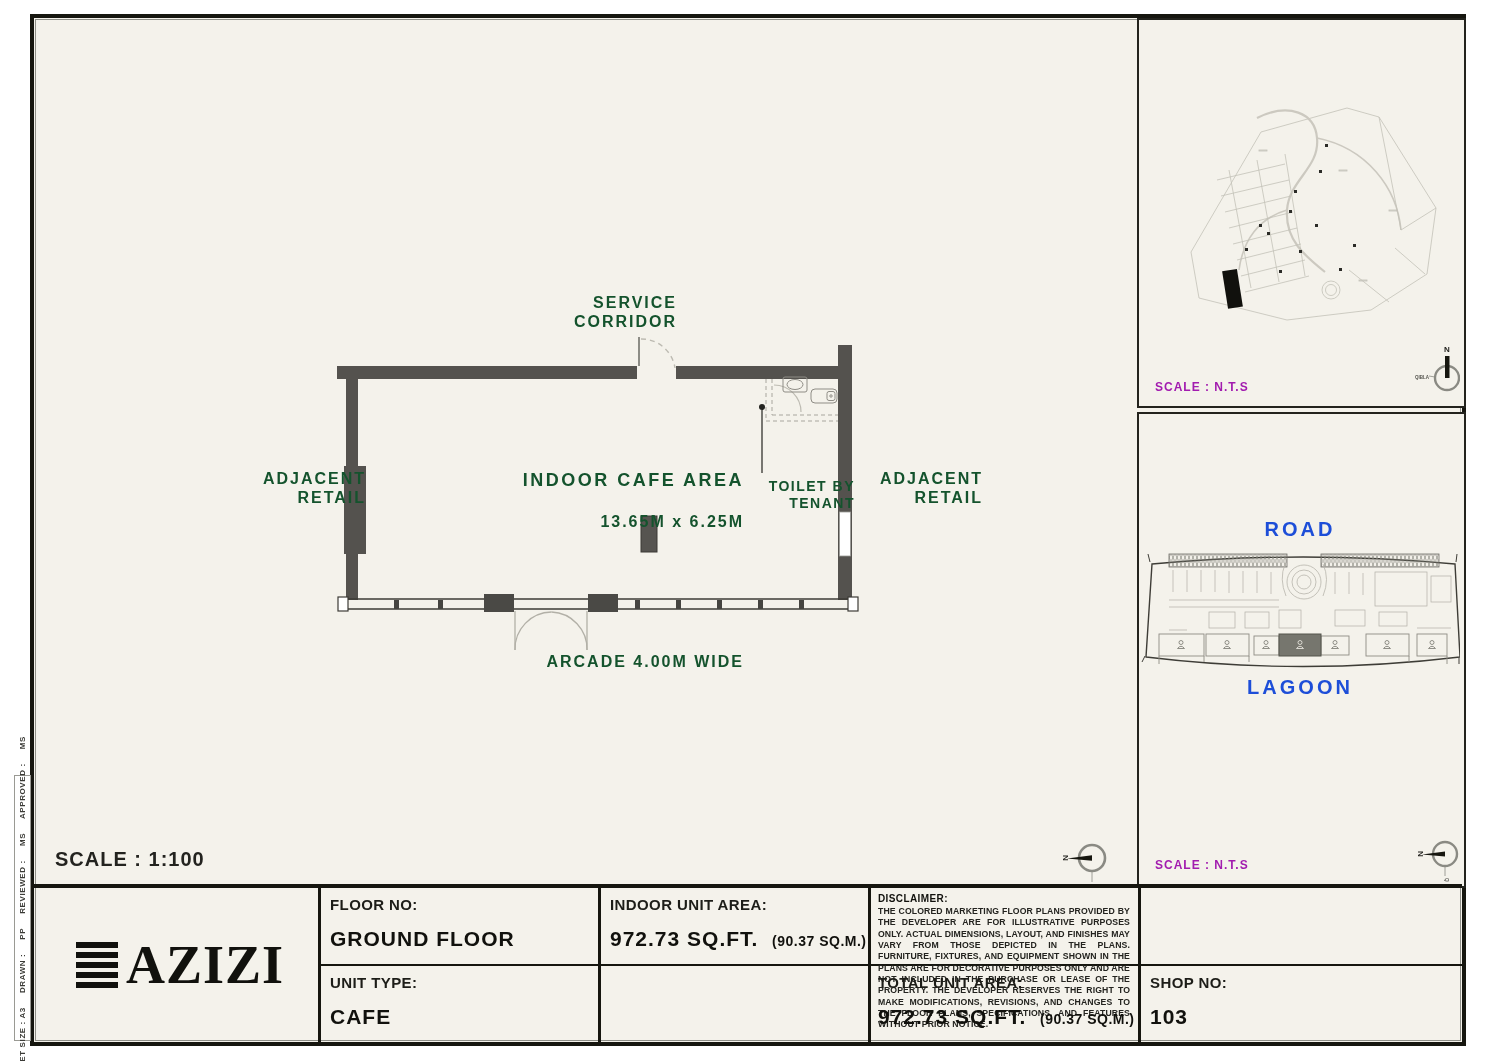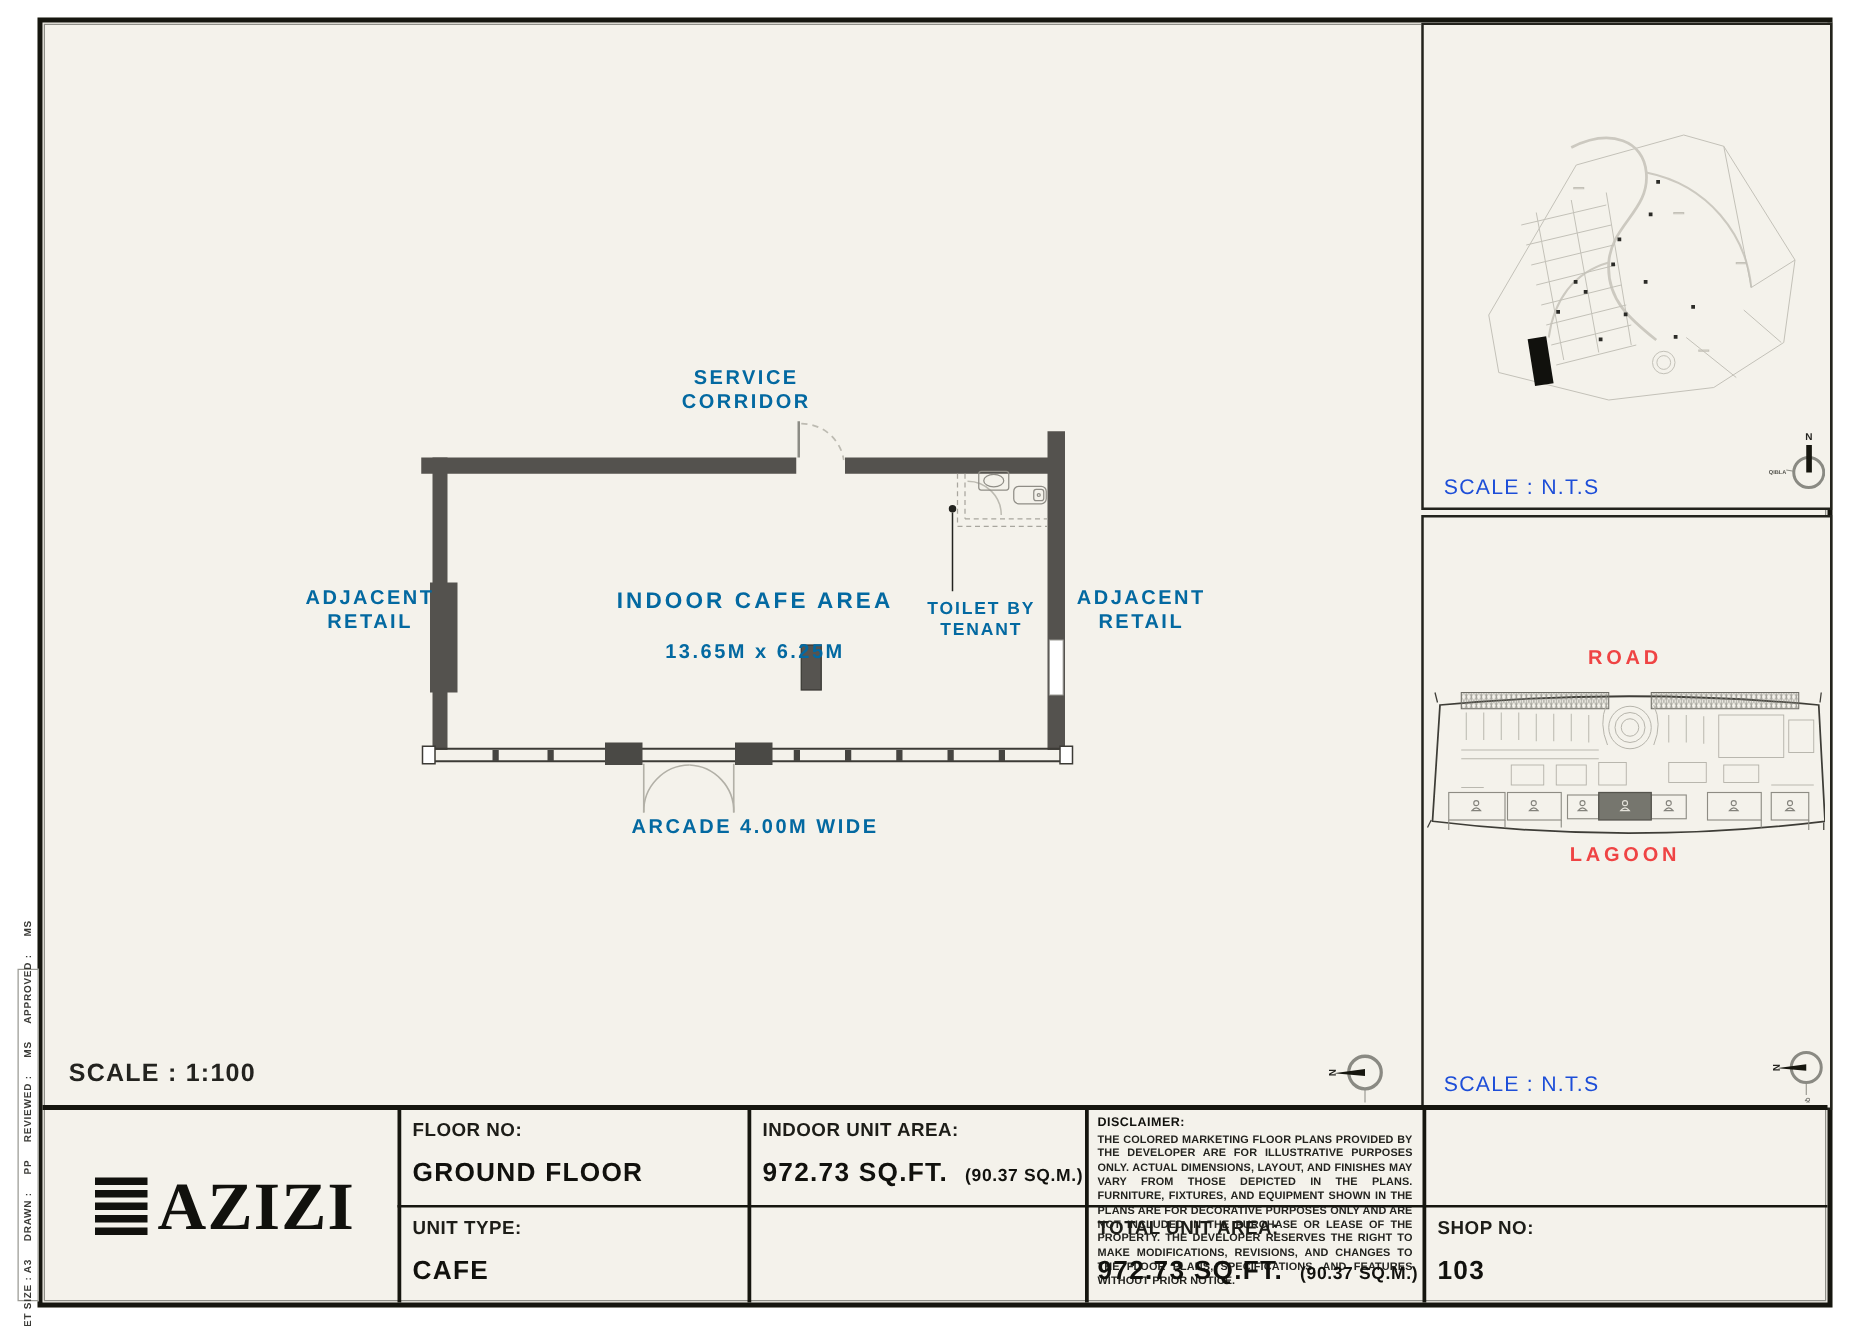--- a/index.html
+++ b/index.html
@@ -22,28 +22,28 @@
     left:14px;top:775px;width:15px;height:264px;
     border:1px solid #9a9a94;background:#fff;
     display:flex;align-items:center;justify-content:center;
   }
   .side-info span{
     writing-mode:vertical-rl;transform:rotate(180deg);
     font-size:8px;letter-spacing:.6px;color:#3a3a36;white-space:pre;font-weight:600;
   }
   
   .plan-label{
-    text-align:center;font-weight:600;color:#0369a1;line-height:1.2;
+    text-align:right;font-weight:600;color:#14532d;line-height:1.2;
   }
   .lbl-lg{font-size:18px;letter-spacing:2.5px;}
   .lbl-md{font-size:16px;letter-spacing:2px;}
   .lbl-sm{font-size:14px;letter-spacing:1.5px;}
   .scale-label{font-size:20px;letter-spacing:1px;font-weight:600;color:#23231f;}
-  .scale-label-sm{font-size:17px;letter-spacing:1px;font-weight:400;color:#1d4ed8;}
-  .road-label{font-size:16px;letter-spacing:3px;font-weight:600;color:#ef4444;text-align:center;}
+  .scale-label-sm{font-size:12px;letter-spacing:1px;font-weight:700;color:#a21caf;}
+  .road-label{font-size:20px;letter-spacing:3px;font-weight:600;color:#1d4ed8;text-align:center;}
   
   .panel{border:2px solid #23231d;background:#f4f2eb;}
   .panel-top{left:1137px;top:18px;width:325px;height:386px;}
   .panel-bot{left:1137px;top:412px;width:325px;height:472px;}
   
   .tblock{left:34px;top:884px;width:1428px;height:158px;}
   .tline{background:#16160f;position:absolute;}
   .cell{position:absolute;}
   .cell .label{font-size:15px;font-weight:600;letter-spacing:.4px;color:#1d1d18;}
   .cell .value{font-size:21px;font-weight:700;letter-spacing:1px;color:#11110d;margin-top:14px;white-space:pre;}

